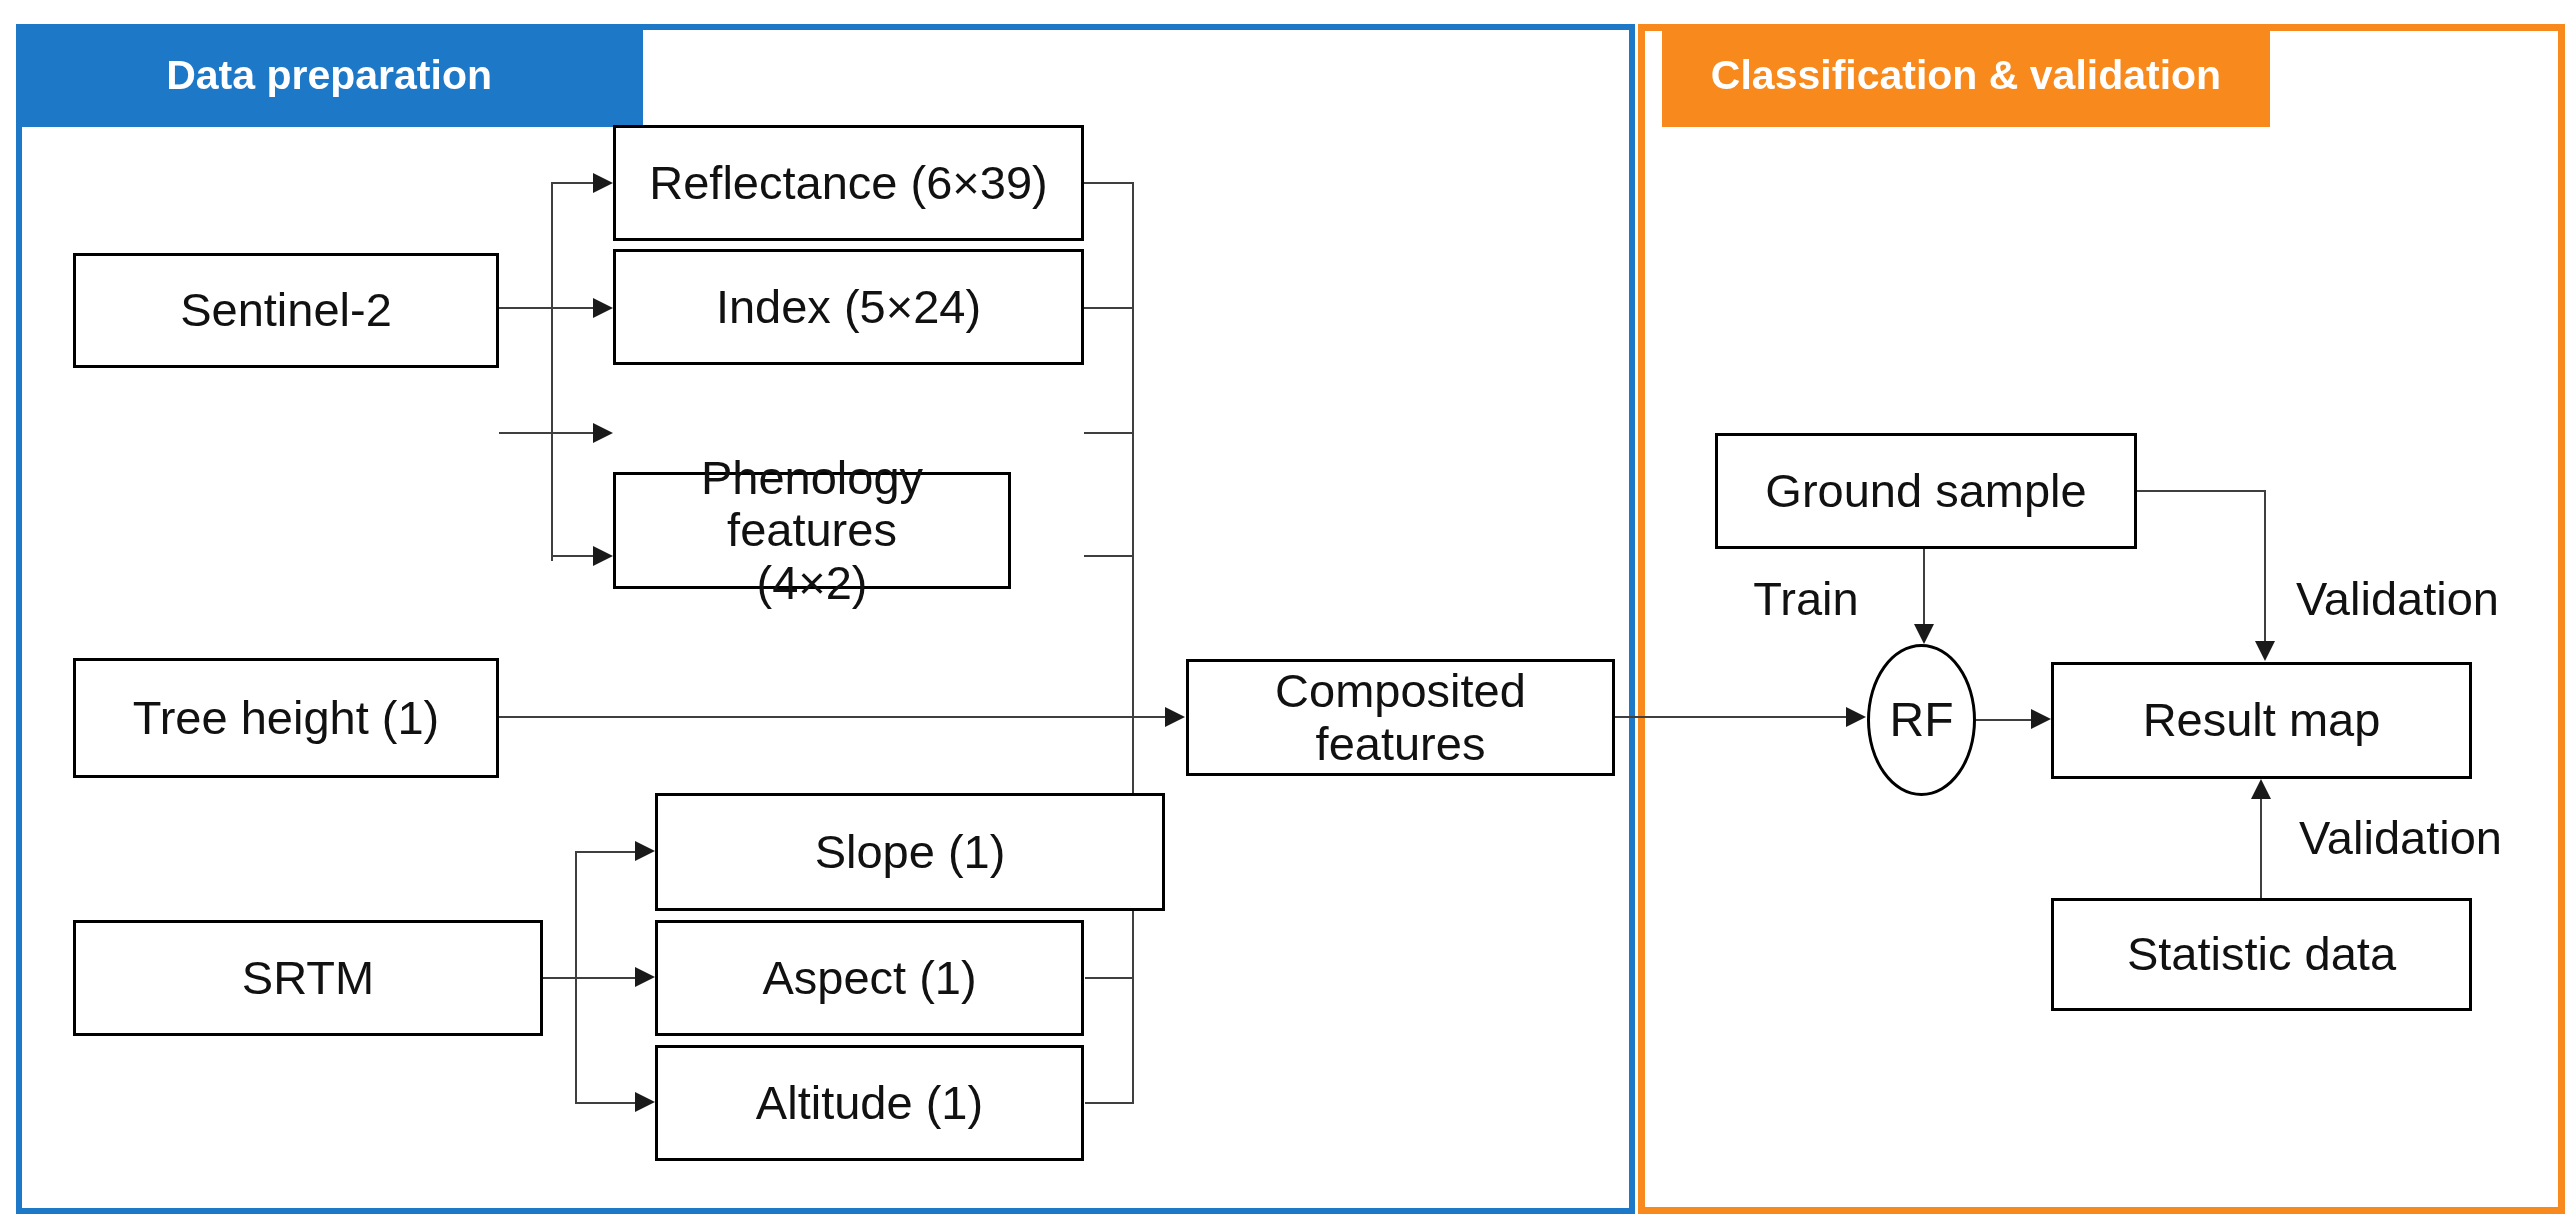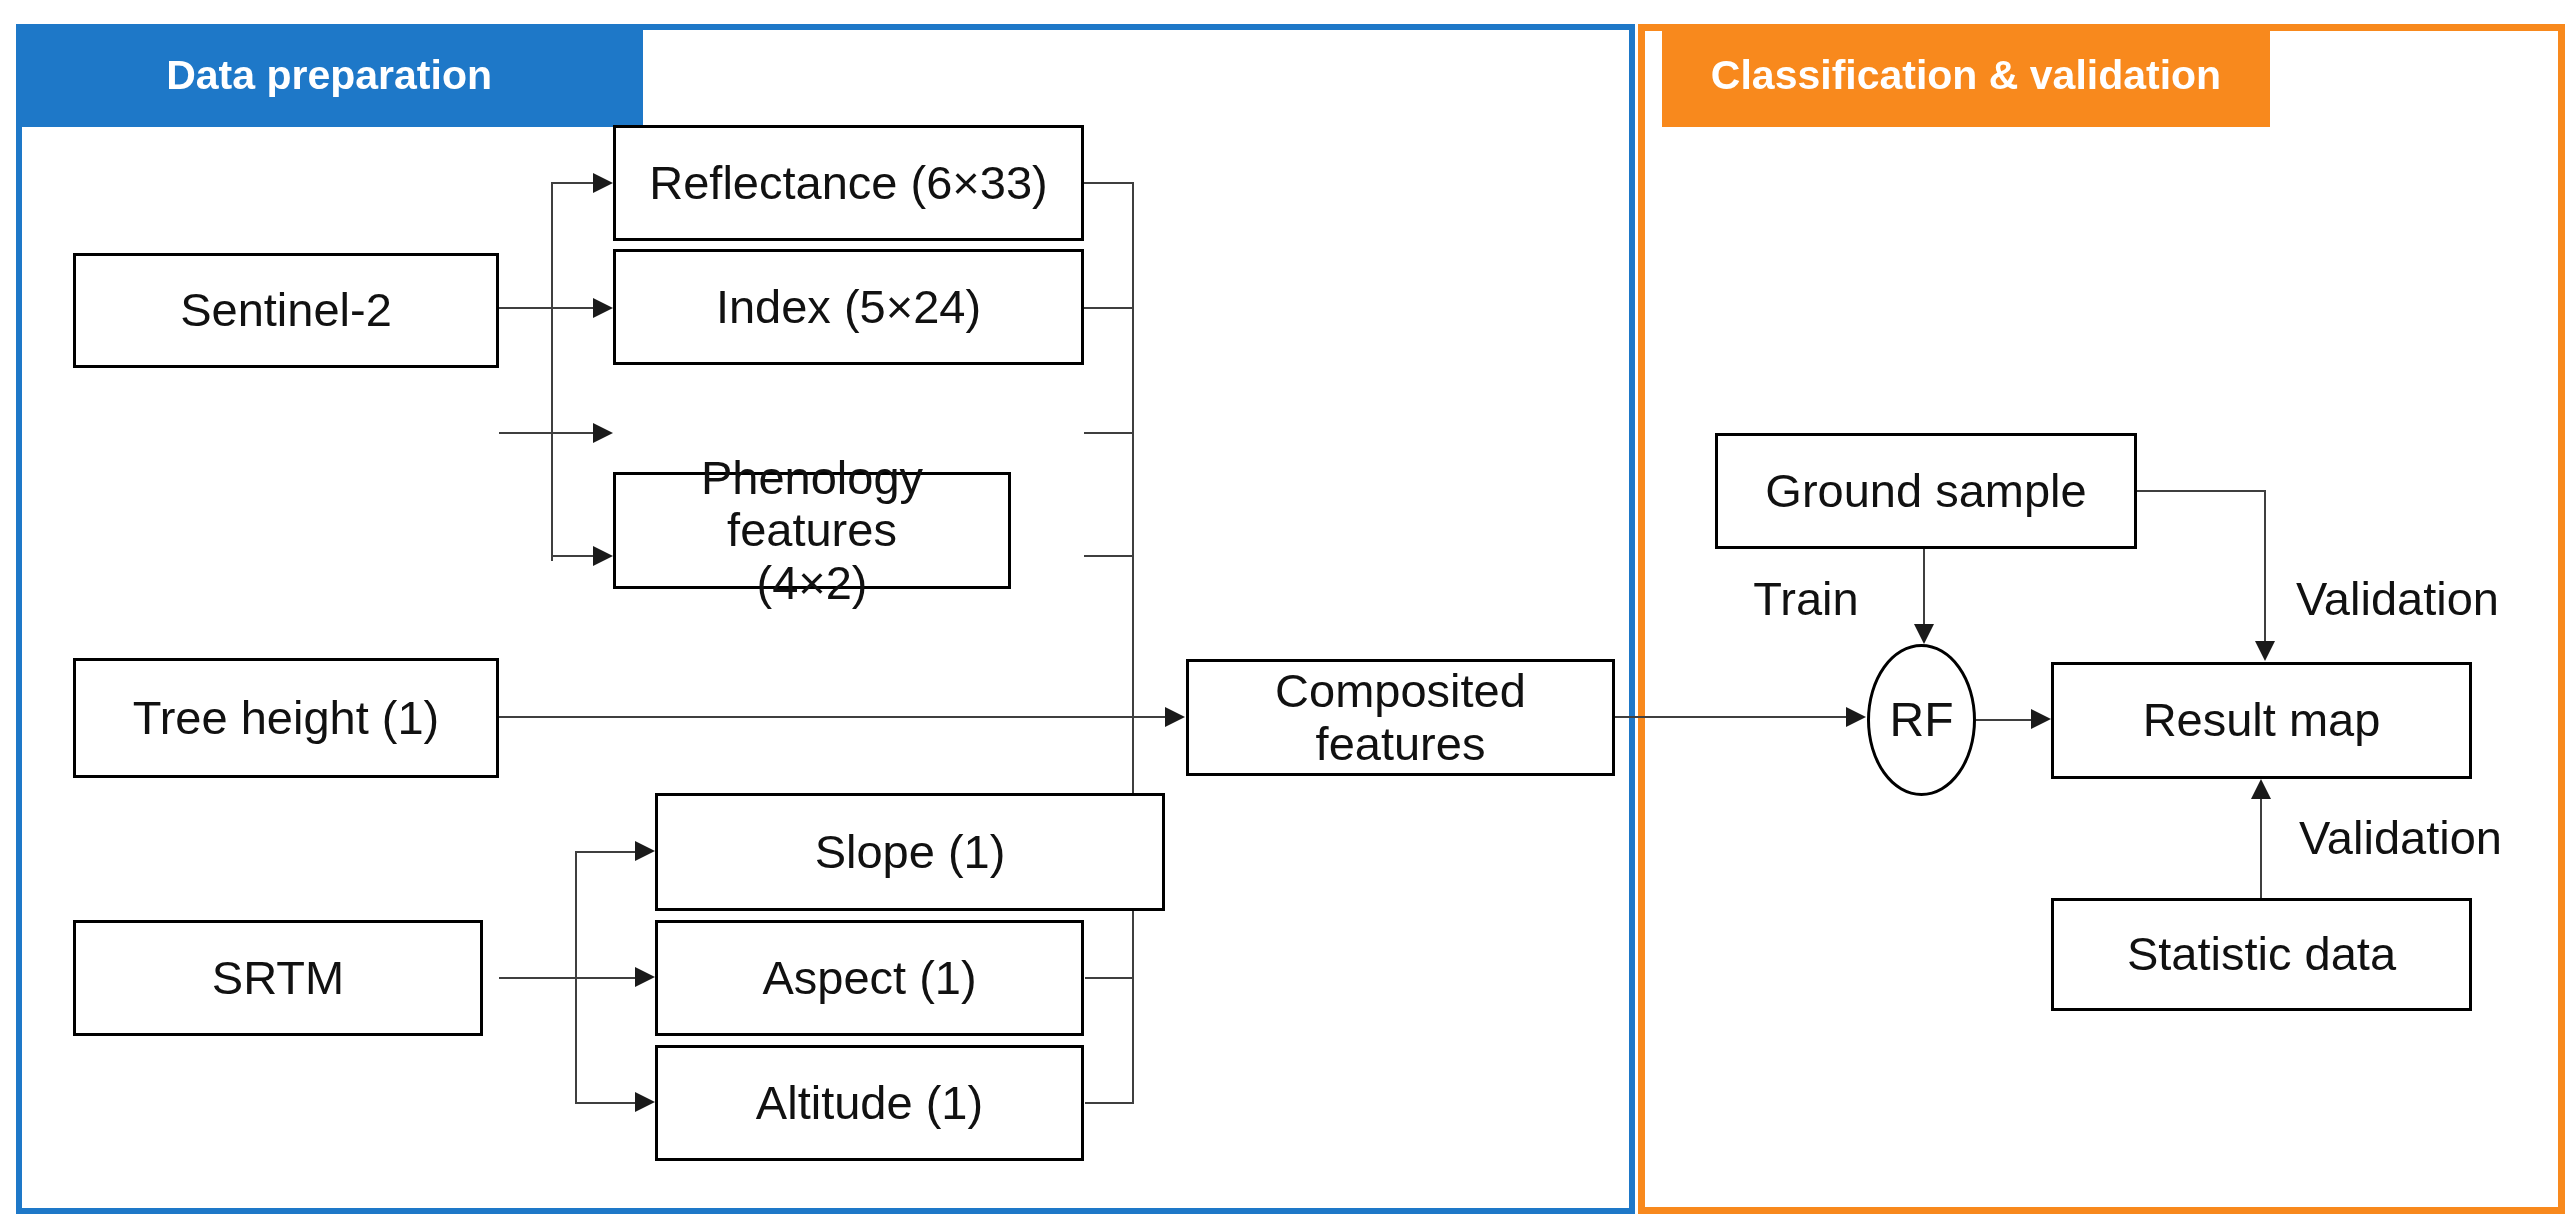--- a/index.html
+++ b/index.html
@@ -24,21 +24,21 @@
 
   
   .box {
     position:absolute; z-index:3; background:#ffffff; border:3.1px solid #000000;
     display:flex; align-items:center; justify-content:center; text-align:center;
     font-size:47px; color:#111111; line-height:1.12; white-space:pre-line;
   }
   #b-sentinel2    { left:73px;   top:253px;  width:426px; height:115px; }
   #b-cloudmask    { left:73px;   top:368px;  width:426px; height:122px; }
   #b-treeheight   { left:73px;   top:658px;  width:426px; height:120px; }
-  #b-srtm         { left:73px;   top:920px; width:410px; height:116px;text-align:center; }
+  #b-srtm         { left:73px;   top:920px; width:470px; height:116px;text-align:center; }
   #b-reflectance  { left:613px;  top:125px;  width:471px; height:116px; }
   #b-index        { left:613px;  top:249px;  width:471px; height:116px; }
   #b-glcm         { left:613px;  top:375px;  width:471px; height:116px; }
   #b-phenology    { left:613px;  top:472px;  width:398px; height:117px; }
   #b-slope        { left:655px;  top:793px; width:510px; height:118px; }
   #b-aspect       { left:655px;  top:920px; width:429px; height:116px; }
   #b-altitude     { left:655px;  top:1045px; width:429px; height:116px; }
   #b-composited   { left:1186px; top:659px;  width:429px; height:117px; }
   #b-groundsample { left:1715px; top:433px;  width:422px; height:116px; }
   #b-resultmap    { left:2051px; top:662px;  width:421px; height:117px; }
@@ -126,21 +126,21 @@
   <div class="ln v" style="left:2260px; top:798px; height:100px;"></div>
   <div class="ar up" style="left:2251px; top:779px;"></div>
 
   <div class="flabel" id="lbl-train">Train</div>
   <div class="flabel" id="lbl-val-top">Validation</div>
   <div class="flabel" id="lbl-val-bottom">Validation</div>
 
   <div class="box" id="b-sentinel2">Sentinel-2</div>
   <div class="box" id="b-treeheight">Tree height (1)</div>
   <div class="box" id="b-srtm">SRTM</div>
-  <div class="box" id="b-reflectance">Reflectance (6×33)</div>
+  <div class="box" id="b-reflectance">Reflectance (6×39)</div>
   <div class="box" id="b-index">Index (5×24)</div>
   <div class="box" id="b-phenology">Phenology features
 (4×2)</div>
   <div class="box" id="b-slope">Slope (1)</div>
   <div class="box" id="b-aspect">Aspect (1)</div>
   <div class="box" id="b-altitude">Altitude (1)</div>
   <div class="box" id="b-composited">Composited
 features</div>
   <div class="box" id="b-groundsample">Ground sample</div>
   <div class="box" id="b-resultmap">Result map</div>

